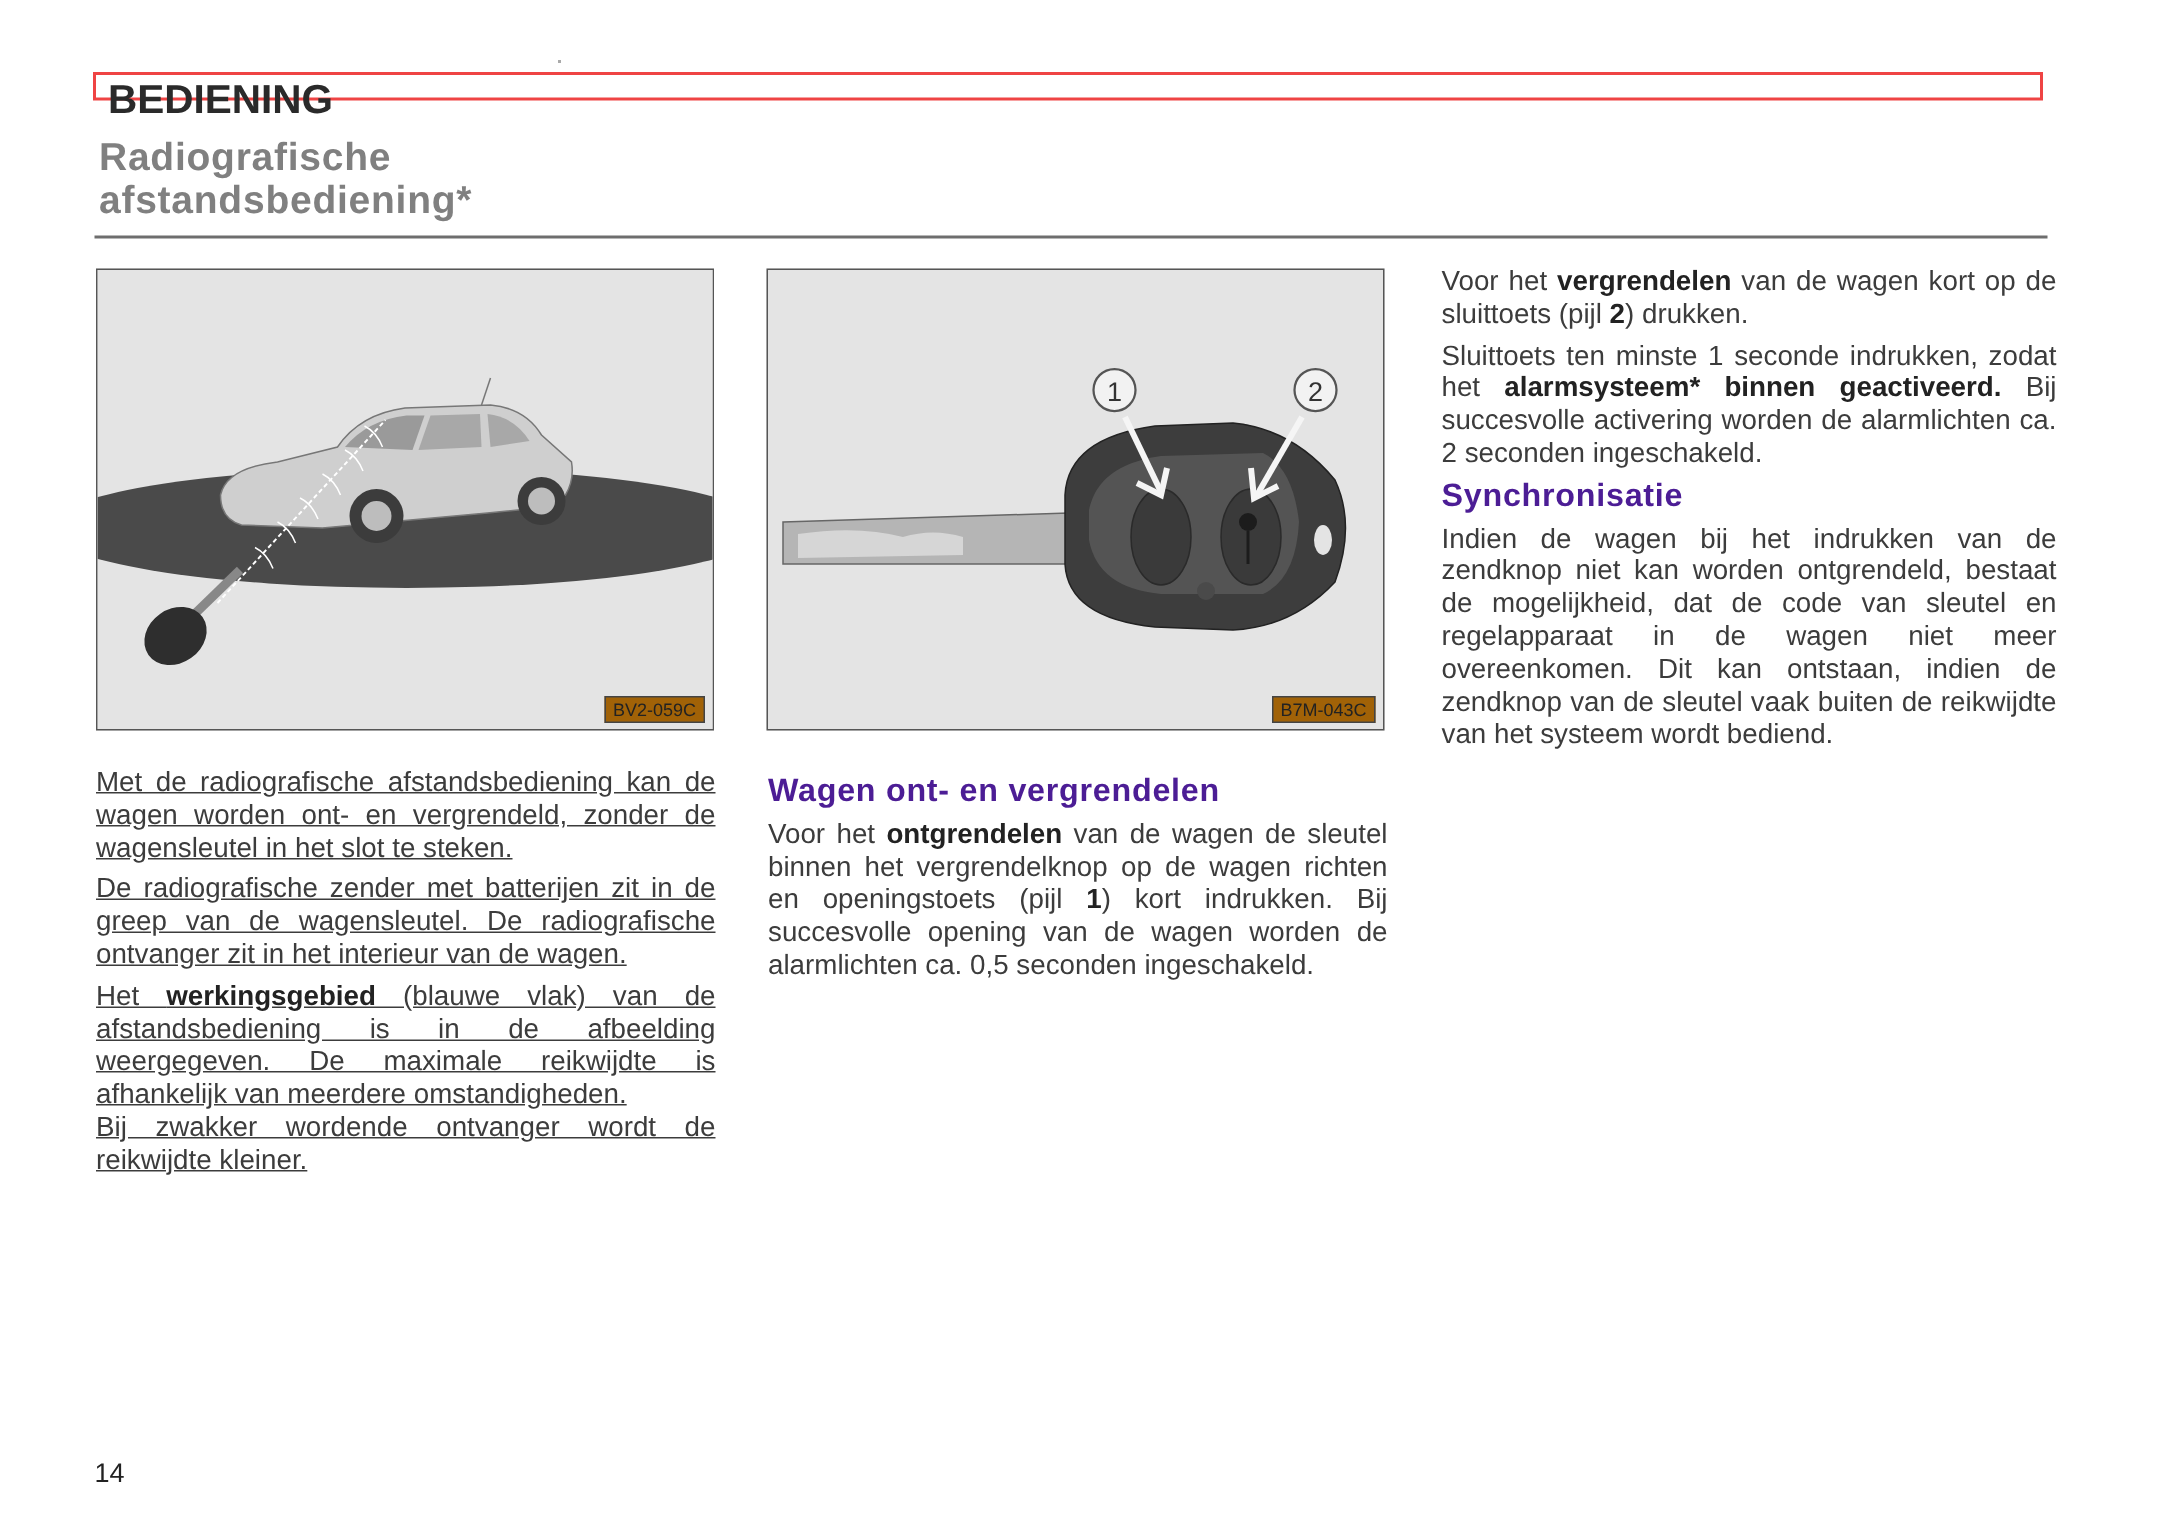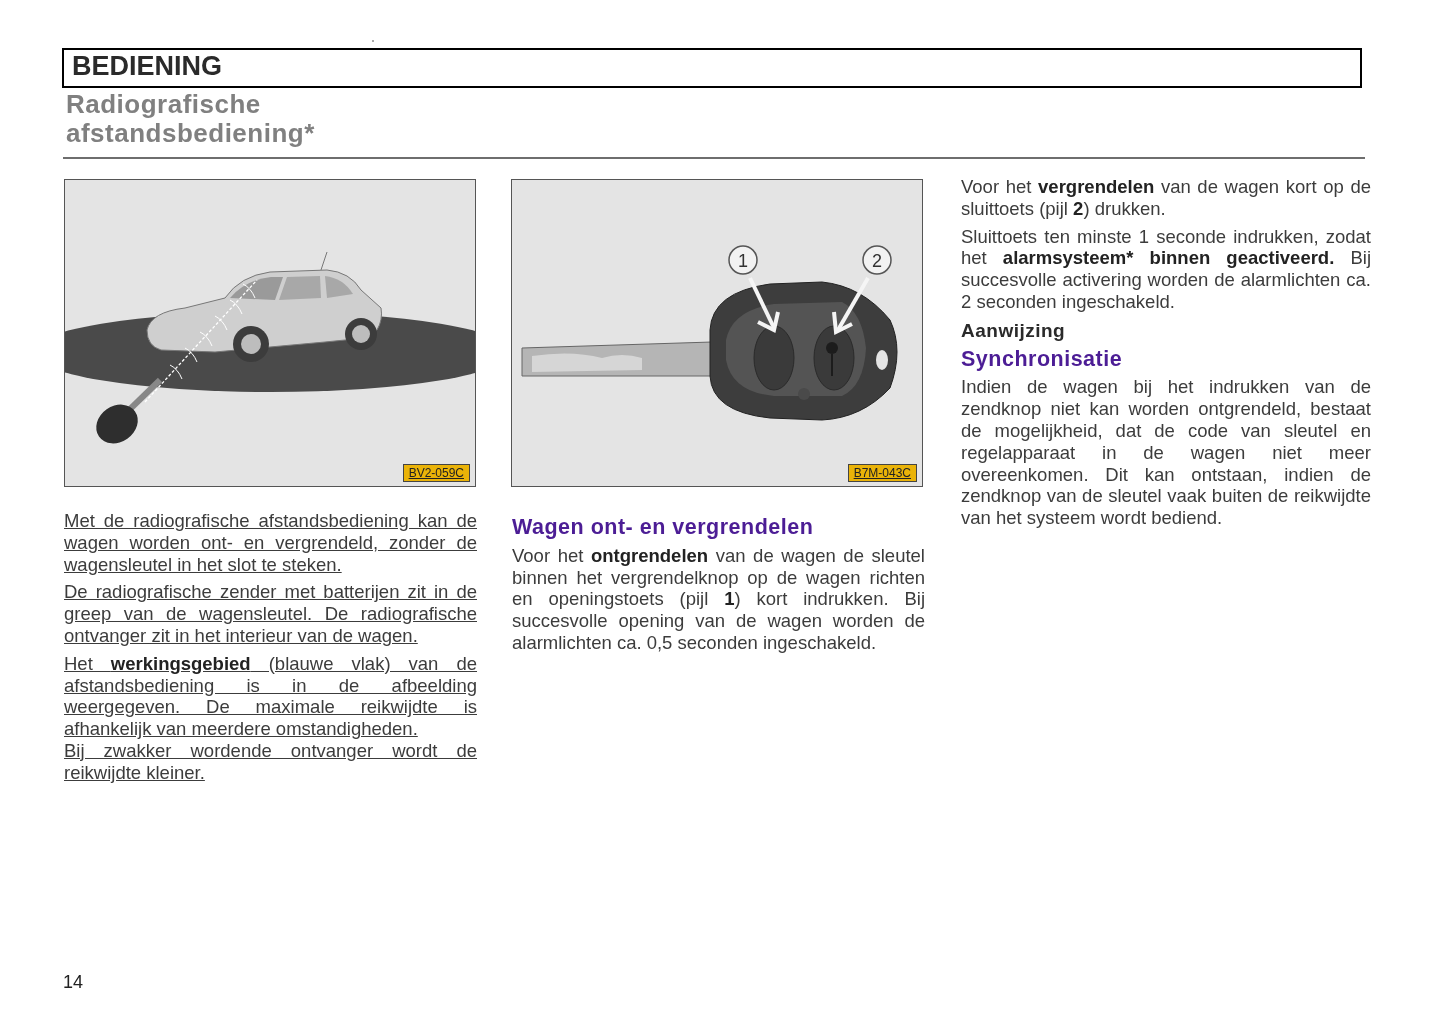--- a/index.html
+++ b/index.html
@@ -1,30 +1,30 @@
 <!DOCTYPE html>
 <html><head>
 <meta charset="utf-8">
 <style>
   html, body { margin: 0; padding: 0; background: #ffffff; }
   body { width: 1445px; height: 1026px; position: relative; overflow: hidden;
          font-family: "Liberation Sans", sans-serif; color: #3a3a3a; }
-  .header-box { position: absolute; left: 62px; top: 48px; width: 1300px; height: 40px;
-                border: 2px solid #000000; box-sizing: border-box; padding-left: 48px; }
+  .header-box { position: absolute; left: 62px; top: 48px; width: 1300px; height: 19px;
+                border: 2px solid #ef4444; box-sizing: border-box; padding-left: 48px; }
   .header-title { position: absolute; left: 8px; top: 1px; font-size: 27px; font-weight: bold;
                   color: #2a2a2a; letter-spacing: 0px; }
   .section-title { position: absolute; left: 66px; top: 90px; font-size: 26px; font-weight: bold;
                    color: #808080; line-height: 29px; letter-spacing: 0.5px; }
   .rule { position: absolute; left: 63px; top: 157px; width: 1302px; height: 2px; background: #6e6e6e; }
   .figure { position: absolute; width: 412px; height: 308px; border: 1.5px solid #555;
             box-sizing: border-box; background: #e6e6e6; overflow: hidden; }
   .fig1 { left: 64px; top: 179px; }
   .fig2 { left: 511px; top: 179px; }
-  .fig-code { position: absolute; right: 5px; bottom: 4px; background: #eab308; border: 1.5px solid #444;
-              font-size: 12px; padding: 1px 5px; color: #222; text-decoration: underline; }
+  .fig-code { position: absolute; right: 5px; bottom: 4px; background: #a16207; border: 1.5px solid #444;
+              font-size: 12px; padding: 1px 5px; color: #222; }
   .col { position: absolute; font-size: 18.5px; line-height: 21.8px; color: #3c3c3c;
          text-align: justify; }
   .col p { margin: 0 0 6px 0; }
   .col1 { left: 64px; top: 510px; width: 413px; text-decoration: underline; }
   .col2 { left: 512px; top: 510px; width: 413px; }
   .col3 { left: 961px; top: 176px; width: 410px; }
   .bold-block { font-weight: bold; color: #222; font-size: 18.5px; line-height: 22px; }
   .sub-h { font-weight: bold; color: #4c1d95; font-size: 21.5px; margin: 7px 0 6px 0; letter-spacing: 0.5px; }
   .sub-h.dark { color: #2a2a2a; font-size: 19px; }
   b { color: #222; }
@@ -116,18 +116,17 @@
 </div>
 
 <div class="col col2">
   <div class="sub-h">Wagen ont- en vergrendelen</div>
   <p><span>Voor het </span><b>ontgrendelen</b><span> van de wagen de sleutel binnen het vergrendelknop op de wagen richten en openingstoets (pijl </span><b>1</b><span>) kort indrukken. Bij succesvolle opening van de wagen worden de alarmlichten ca. 0,5 seconden ingeschakeld.</span></p>
 </div>
 
 <div class="col col3">
   <p><span>Voor het </span><b>vergrendelen</b><span> van de wagen kort op de sluittoets (pijl </span><b>2</b><span>) drukken.</span></p>
   <p><span>Sluittoets ten minste 1 seconde indrukken, zodat het </span><b>alarmsysteem* binnen geactiveerd.</b><span> Bij succesvolle activering worden de alarmlichten ca. 2 seconden ingeschakeld.</span></p>
-  <div class="sub-h dark">Aanwijzing</div>
   <div class="sub-h">Synchronisatie</div>
   <p>Indien de wagen bij het indrukken van de zendknop niet kan worden ontgrendeld, bestaat de mogelijkheid, dat de code van sleutel en regelapparaat in de wagen niet meer overeenkomen. Dit kan ontstaan, indien de zendknop van de sleutel vaak buiten de reikwijdte van het systeem wordt bediend.</p>
 </div>
 
 <div class="page-number">14</div>
 
 </body></html>

